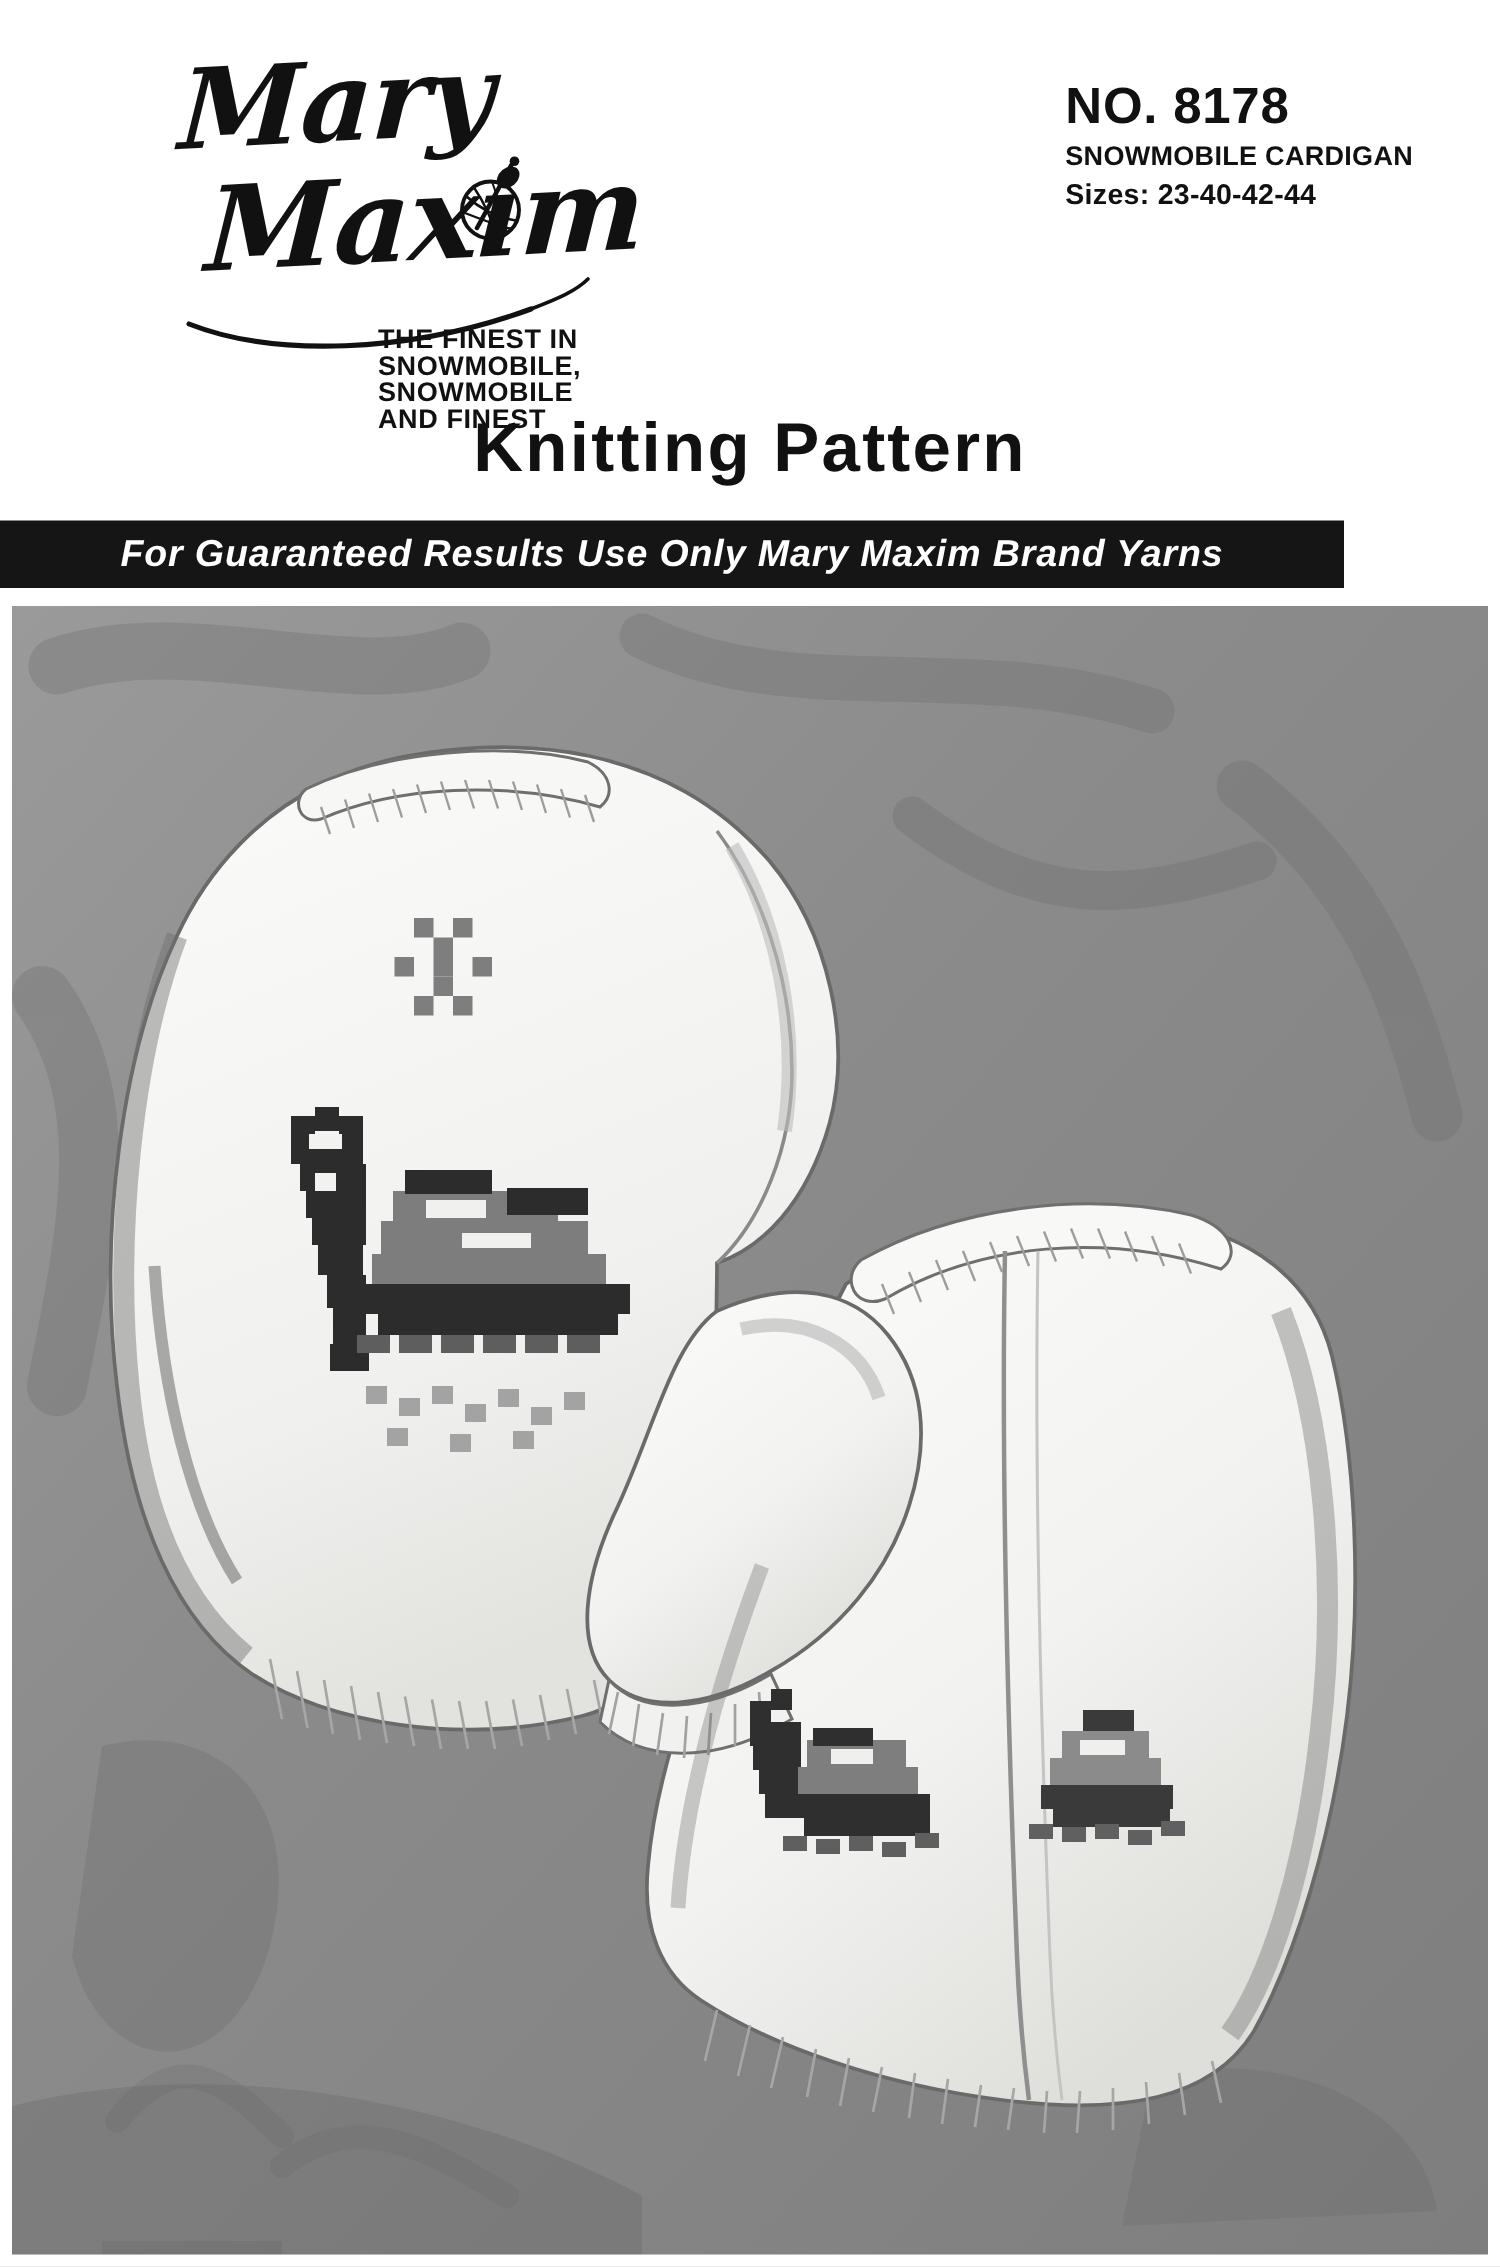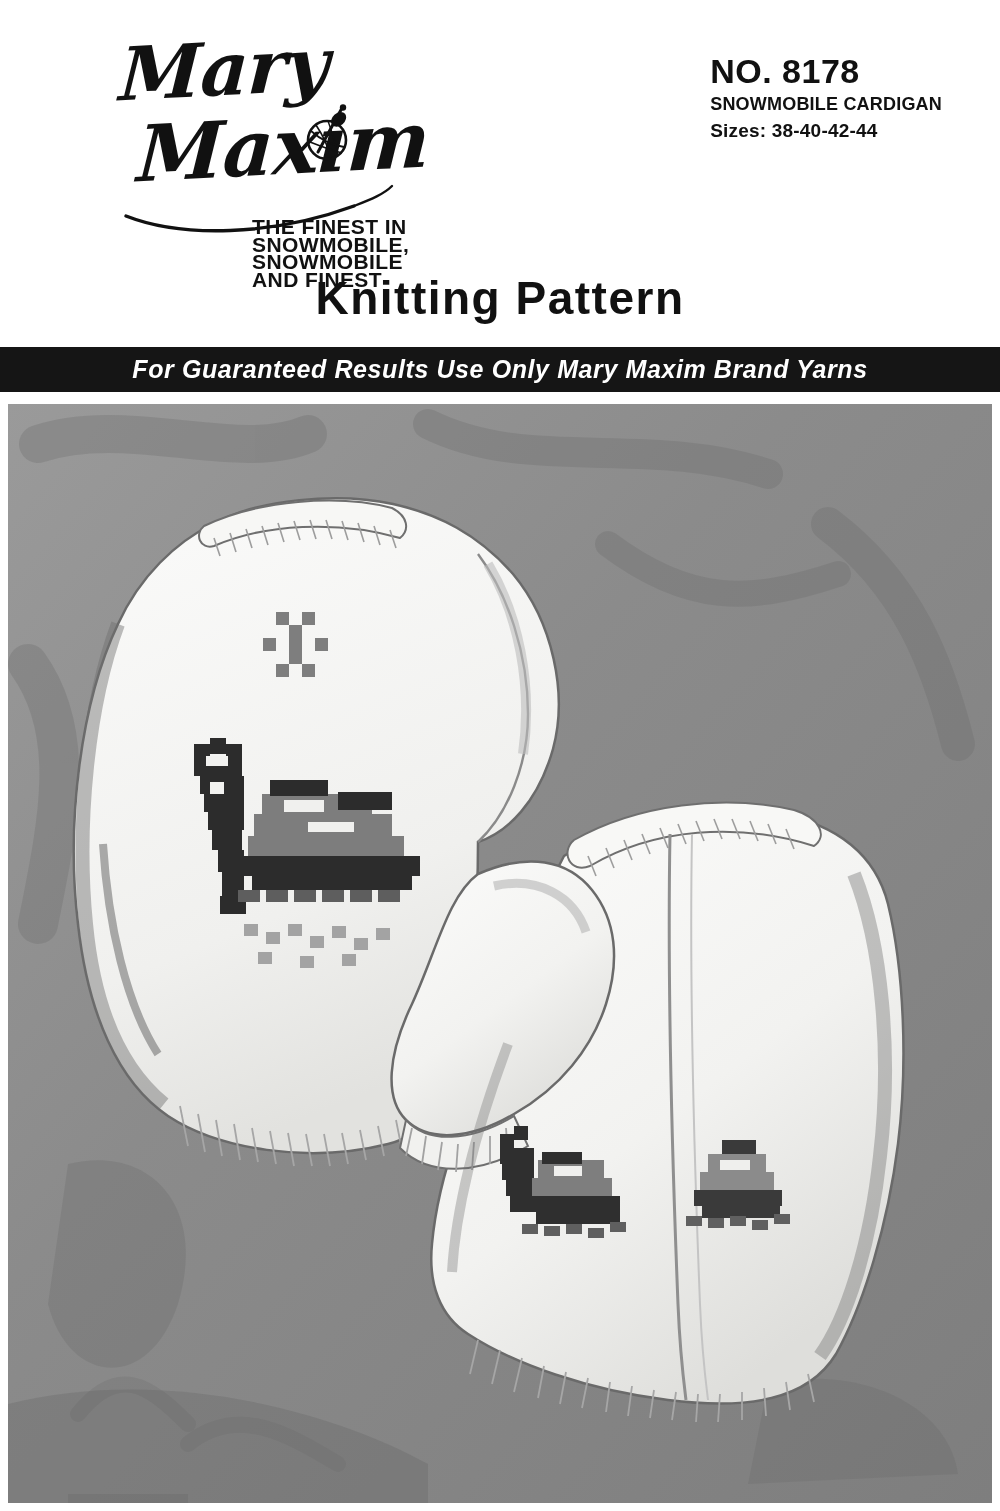--- a/index.html
+++ b/index.html
@@ -72,21 +72,21 @@
     top: 82px;
     width: 58px;
     height: 58px;
   }
   .tagline {
     position: absolute;
     left: 190px;
     top: 196px;
     font-family: "Liberation Sans", sans-serif;
     font-weight: bold;
-    font-size: 21px;
+    font-size: 18px;
     line-height: 17.5px;
     letter-spacing: 0.4px;
     color: #111111;
     text-align: left;
   }
 
   .catalog-block {
     position: absolute;
     right: 58px;
     top: 52px;
@@ -123,21 +123,21 @@
     font-size: 46px;
     line-height: 52px;
     letter-spacing: 1.5px;
     color: #111111;
   }
 
   .banner {
     position: absolute;
     left: 0;
     top: 347px;
-    width: 1000px;
+    width: 896px;
     height: 45px;
     background: #151515;
     color: #ffffff;
     display: flex;
     align-items: center;
     justify-content: center;
   }
   .banner-text {
     font-family: "Liberation Sans", sans-serif;
     font-style: italic;
@@ -191,21 +191,21 @@
         <div>THE FINEST IN</div>
         <div>SNOWMOBILE,</div>
         <div>SNOWMOBILE</div>
         <div>AND FINEST</div>
       </div>
     </div>
 
     <div class="catalog-block">
       <div class="cat-no">NO. 8178</div>
       <div class="cat-name">SNOWMOBILE CARDIGAN</div>
-      <div class="cat-sizes">Sizes: 38-40-42-44</div>
+      <div class="cat-sizes">Sizes: 23-40-42-44</div>
     </div>
 
     <div class="doc-title">Knitting  Pattern</div>
   </div>
 
   <div class="banner">
     <div class="banner-text">For Guaranteed Results Use Only  Mary  Maxim  Brand  Yarns</div>
   </div>
 
   <div class="photo">

